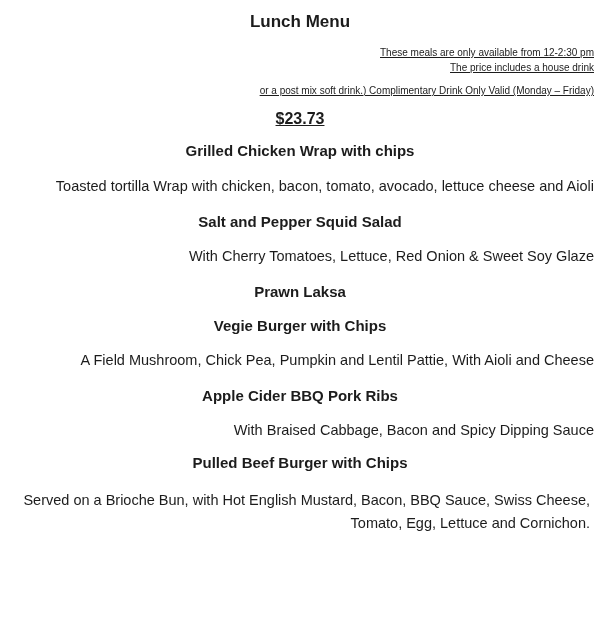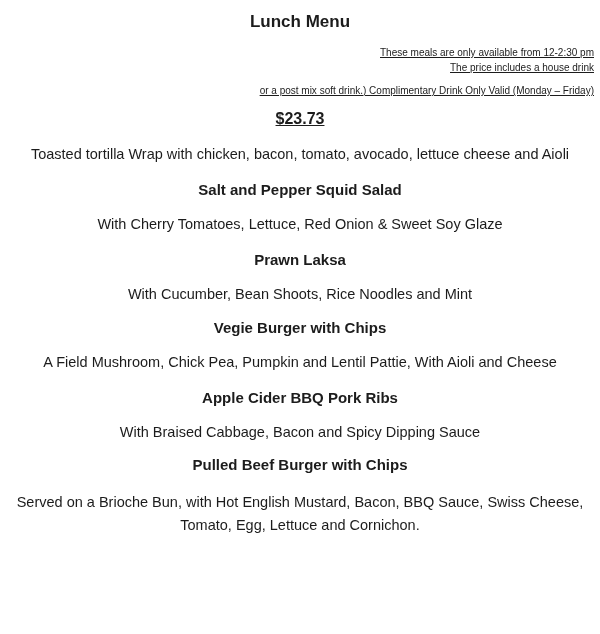--- a/index.html
+++ b/index.html
@@ -39,20 +39,21 @@
   }
   .item {
     font-size: 15px;
     font-weight: bold;
     line-height: 20px;
   }
   .desc {
     font-size: 14.5px;
     line-height: 20px;
     white-space: nowrap;
+    text-align: right;
   }
   .desc.multiline {
     white-space: normal;
     line-height: 23px;
     max-width: 580px;
     margin-left: auto;
     margin-right: auto;
   }
 </style>
 </head>
@@ -65,27 +66,27 @@
   <p style="margin-top:13px">
     <span class="note-line">These meals are only available from 12-2:30 pm</span>
     <span class="note-line">The price includes a house drink</span>
   </p>
 
 
   <p class="note-line" style="margin-top:8px">or a post mix soft drink.) Complimentary Drink Only Valid (Monday – Friday)</p>
 
   <p class="price" style="margin-top:11px">$23.73</p>
 
+  <p class="item" style="margin-top:12px">Grilled Chicken Wrap with chips</p>
   <p class="desc" style="margin-top:15px">Toasted tortilla Wrap with chicken, bacon, tomato, avocado, lettuce cheese and Aioli</p>
 
   <p class="item" style="margin-top:16px">Salt and Pepper Squid Salad</p>
   <p class="desc" style="margin-top:14px">With Cherry Tomatoes, Lettuce, Red Onion &amp; Sweet Soy Glaze</p>
 
   <p class="item" style="margin-top:16px">Prawn Laksa</p>
-  <p class="desc" style="margin-top:14px">With Cucumber, Bean Shoots, Rice Noodles and Mint</p>
 
 
   <p class="item" style="margin-top:14px">Vegie Burger with Chips</p>
   <p class="desc" style="margin-top:14px">A Field Mushroom, Chick Pea, Pumpkin and Lentil Pattie, With Aioli and Cheese</p>
 
   <p class="item" style="margin-top:16px">Apple Cider BBQ Pork Ribs</p>
   <p class="desc" style="margin-top:14px">With Braised Cabbage, Bacon and Spicy Dipping Sauce</p>
 
   <p class="item" style="margin-top:13px">Pulled Beef Burger with Chips</p>
   <p class="desc multiline" style="margin-top:16px">Served on a Brioche Bun, with Hot English Mustard, Bacon, BBQ Sauce, Swiss Cheese, Tomato, Egg, Lettuce and Cornichon.</p>

